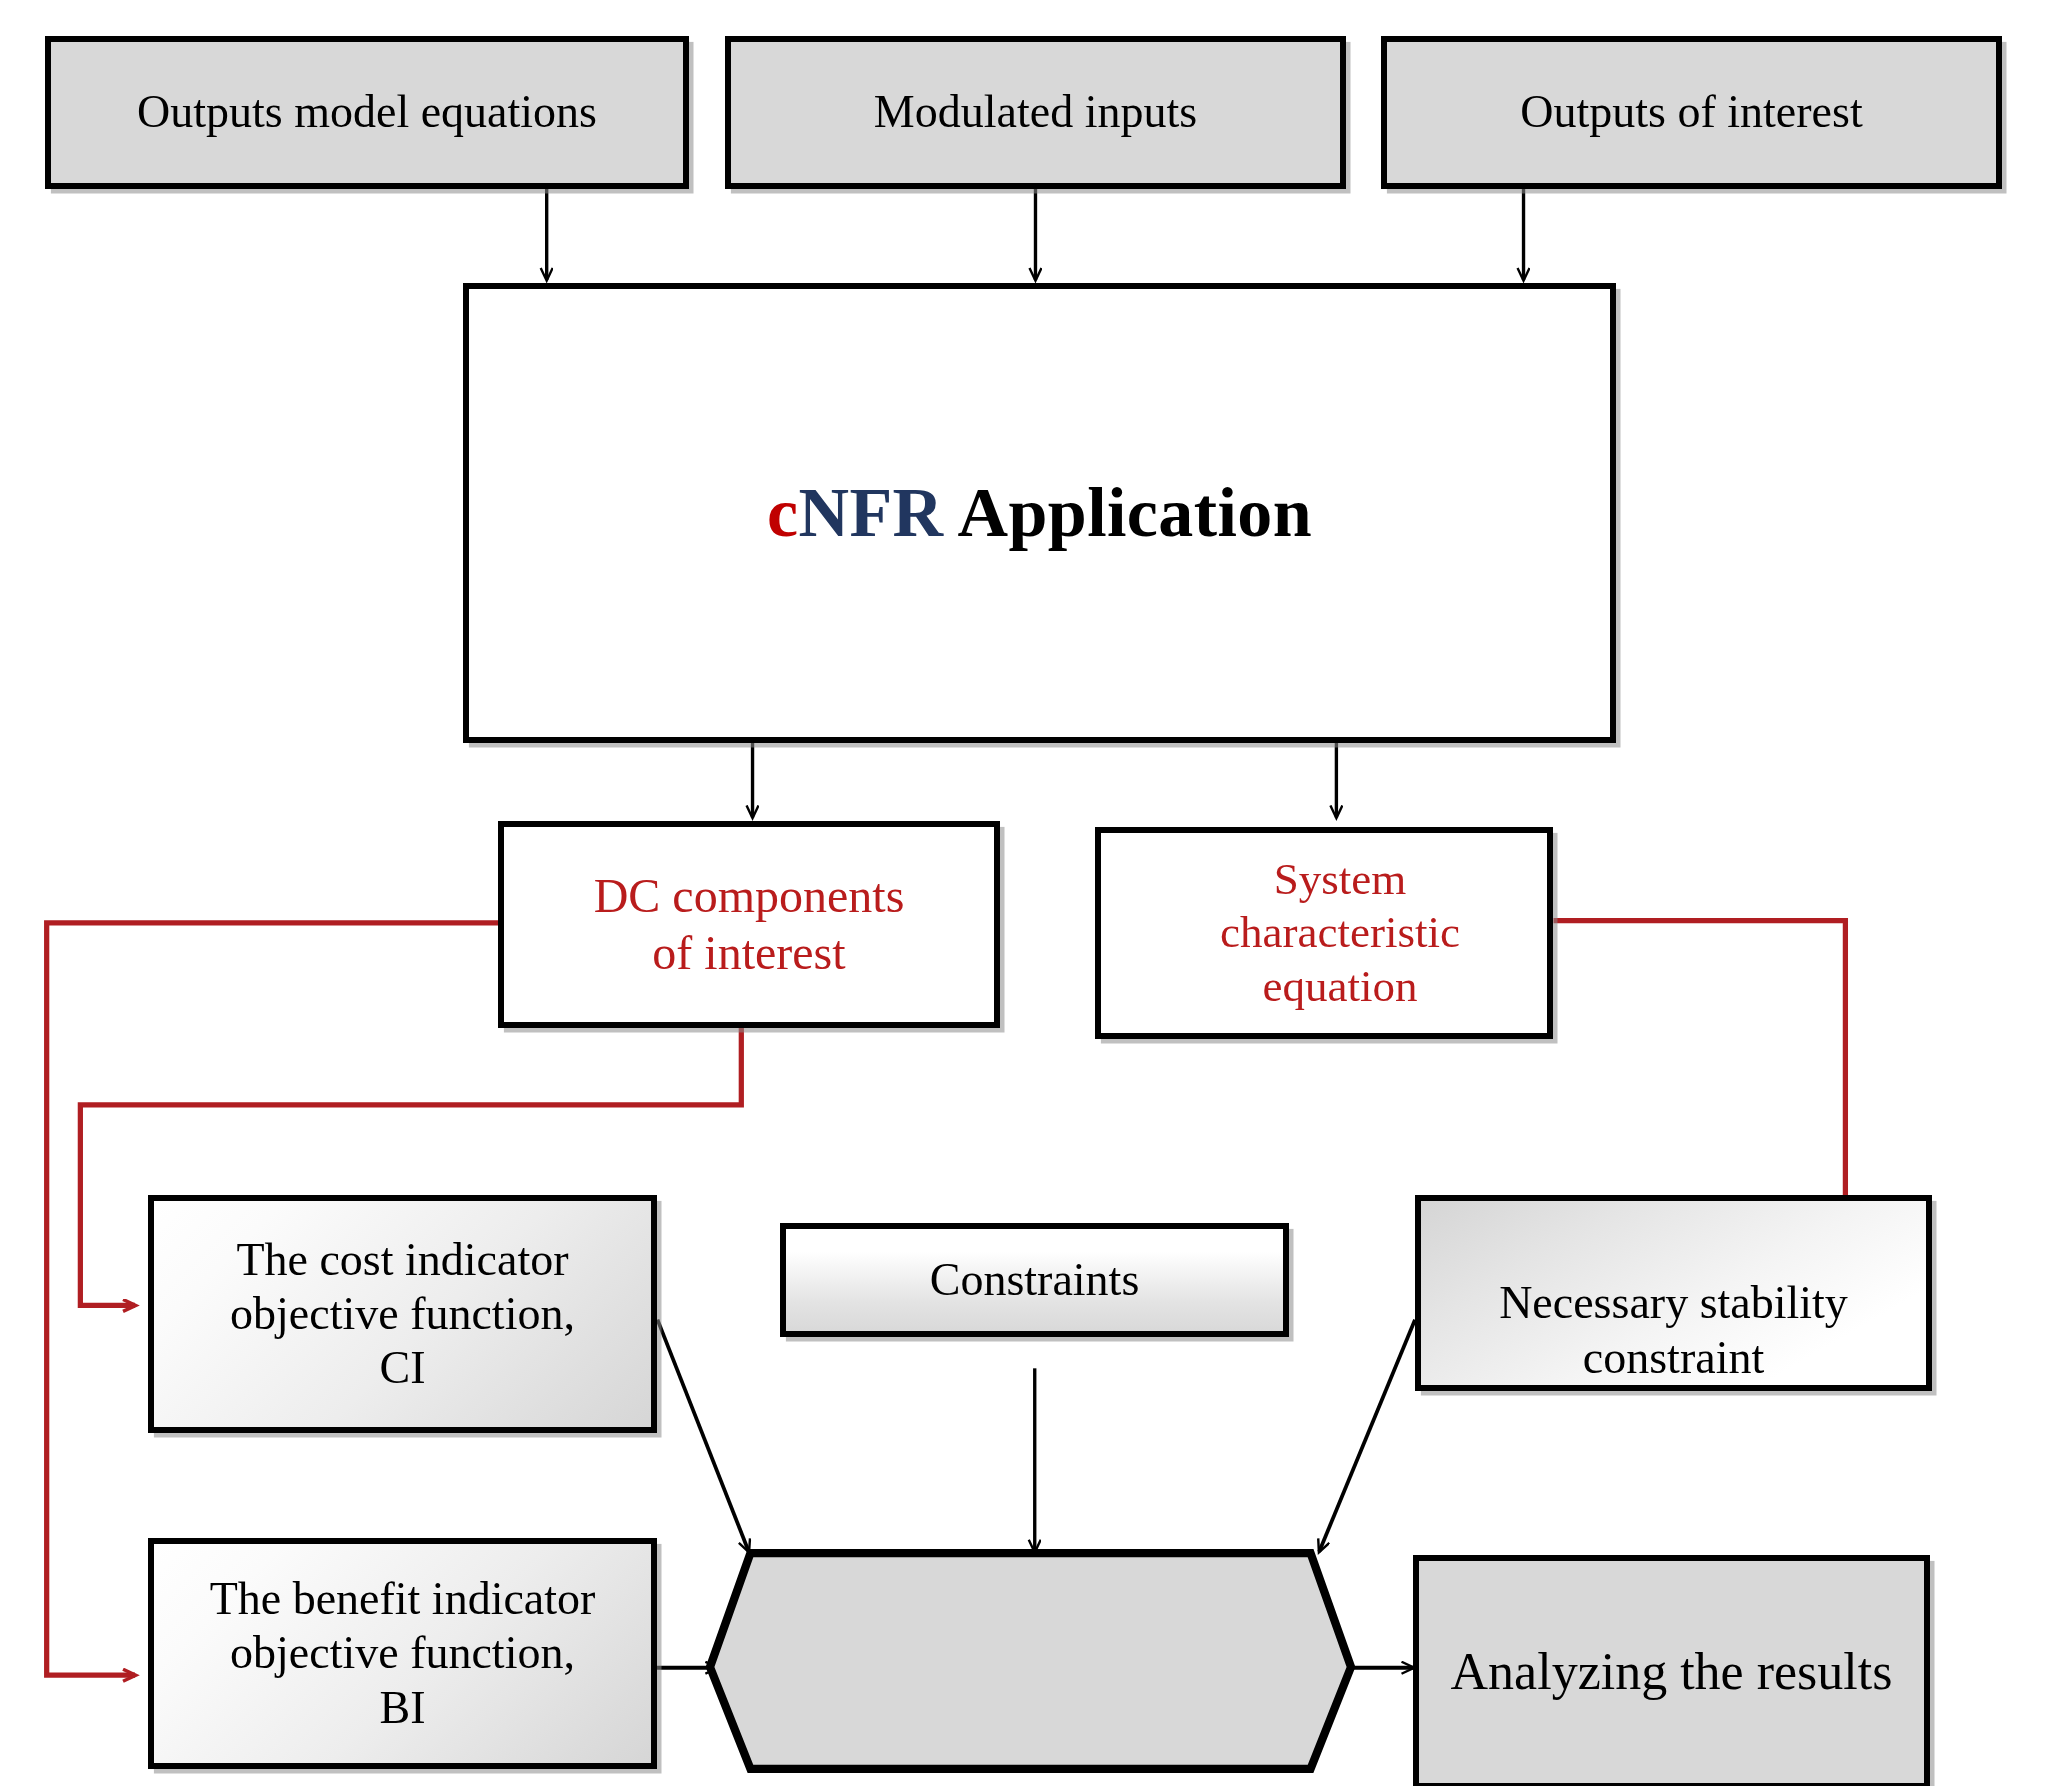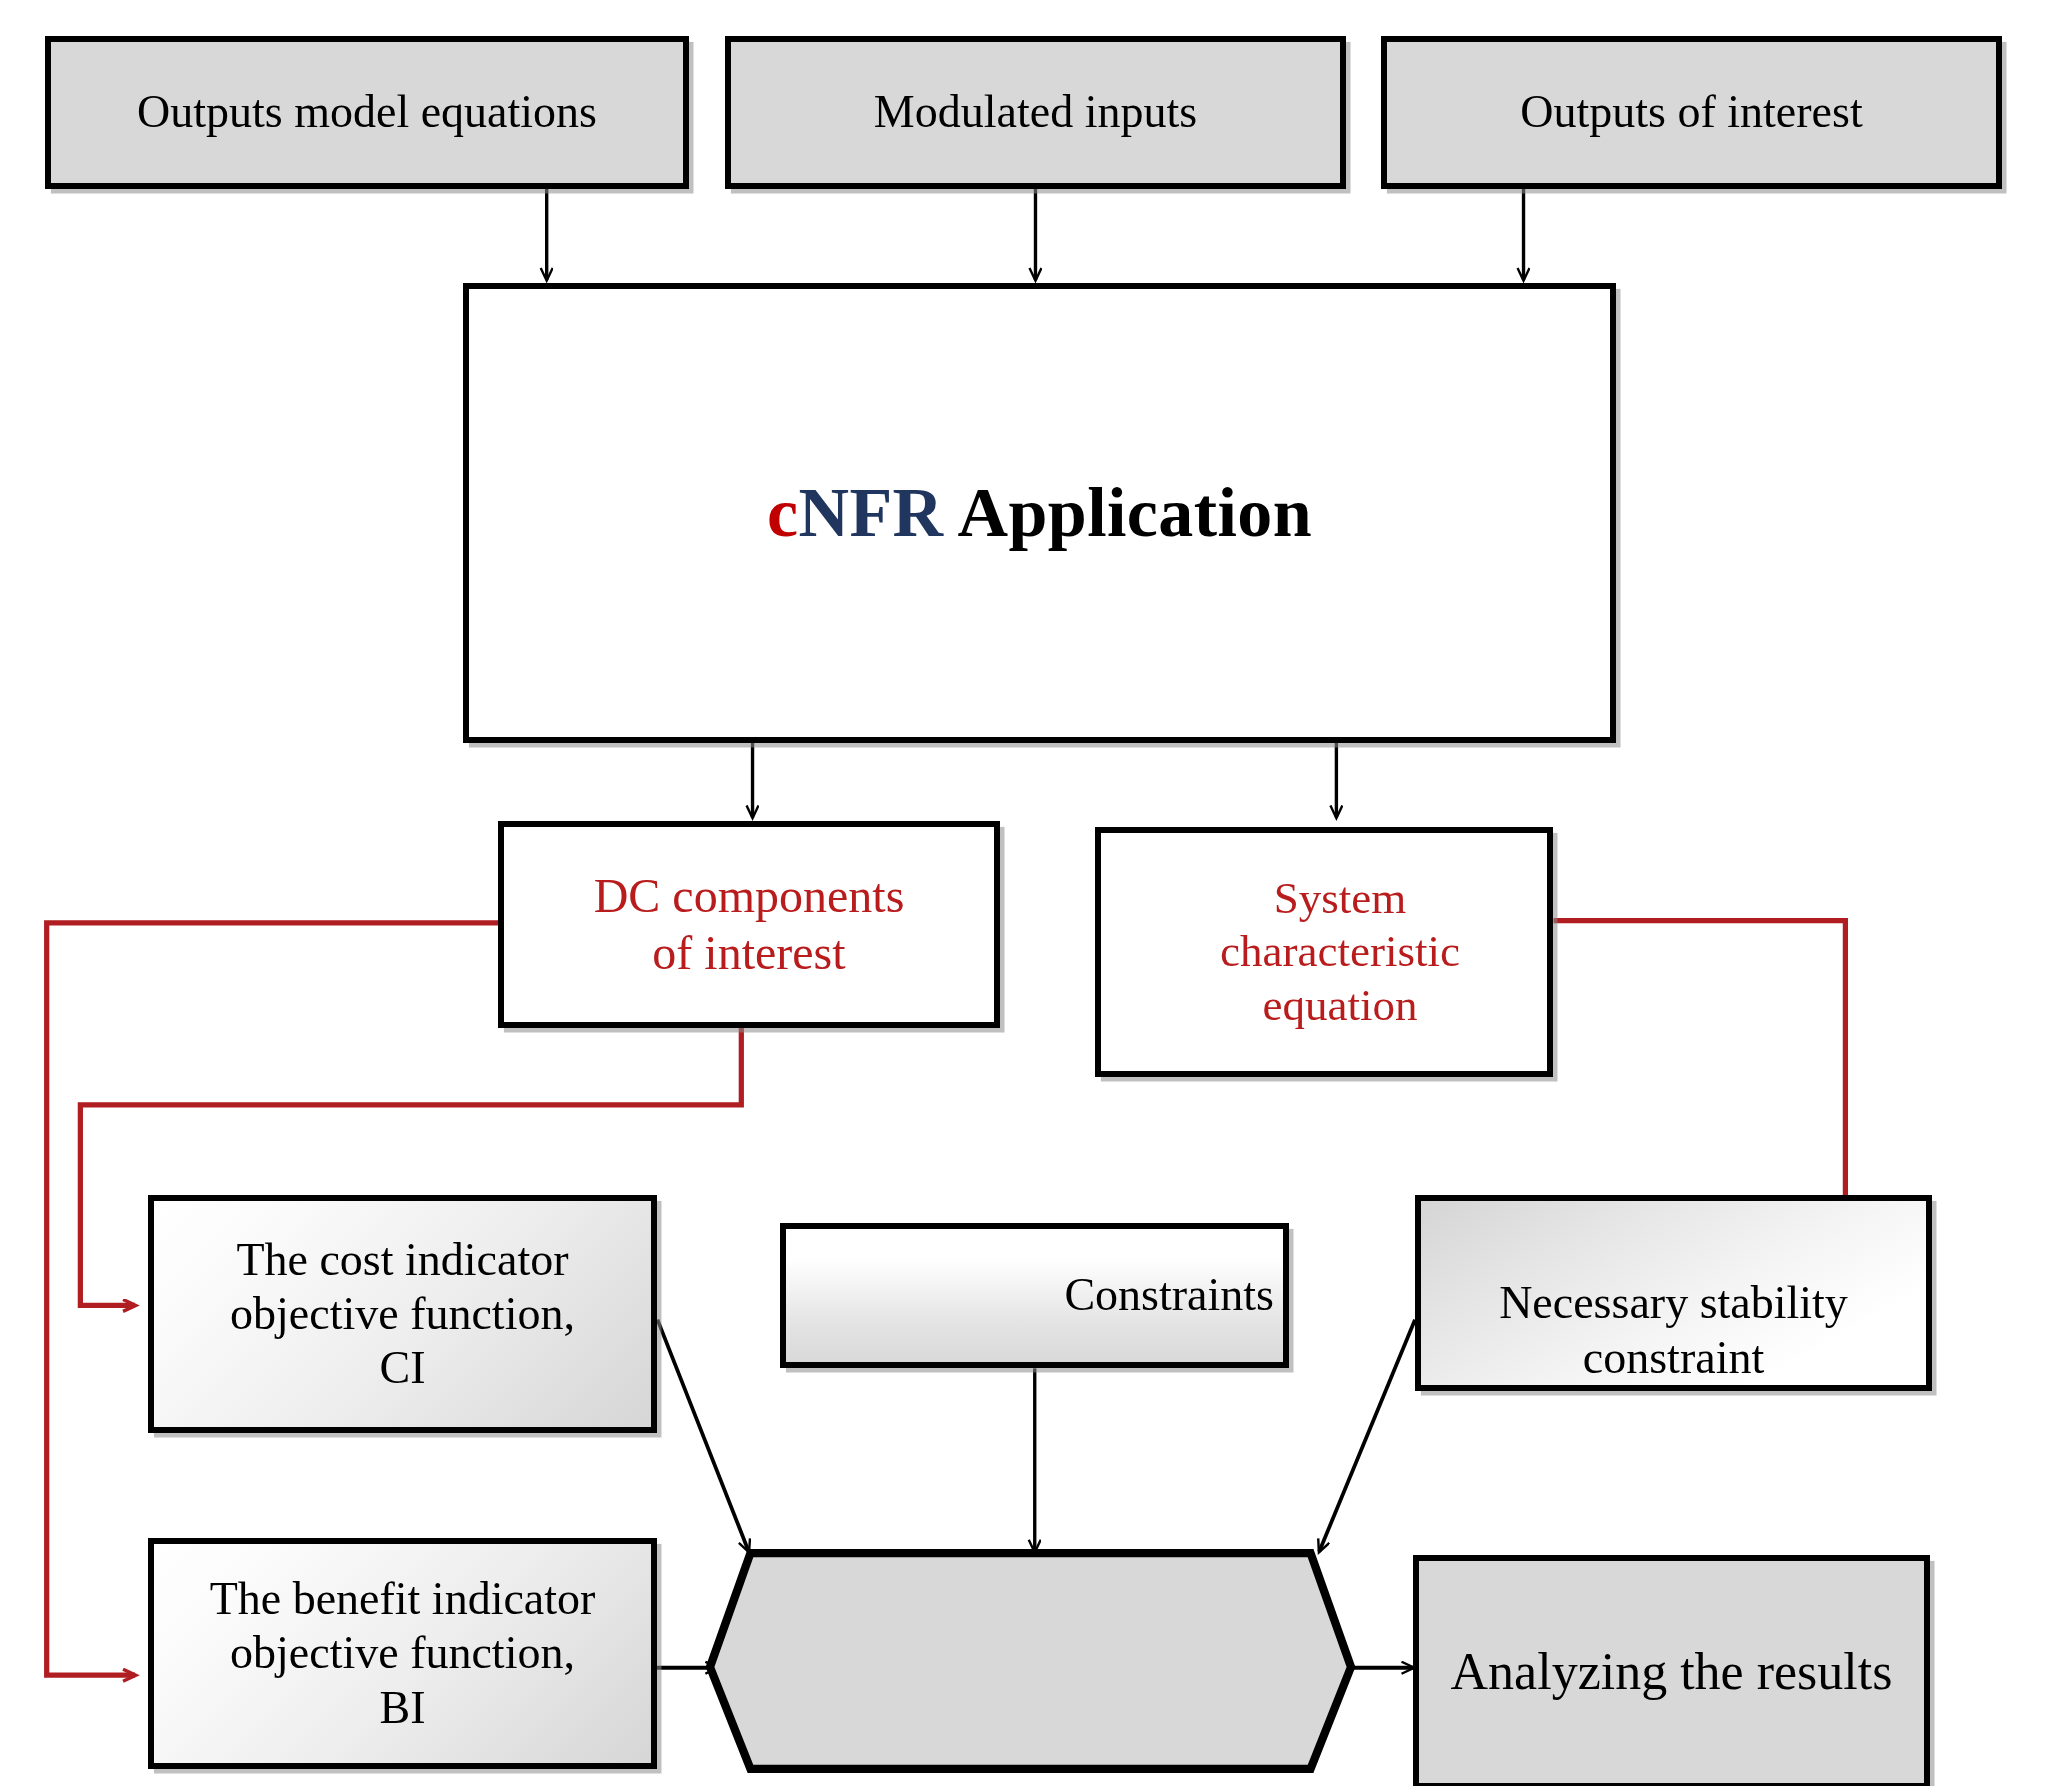--- a/index.html
+++ b/index.html
@@ -147,37 +147,37 @@
     </span>
   </div>
 
   <div class="node box fill-white t-64" style="left:498px; top:821px; width:502px; height:207px;">
     <span class="label red-text">
       <span>DC components</span><br>
       <span>of interest</span>
     </span>
   </div>
 
-  <div class="node box fill-white t-60" style="left:1095px; top:827px; width:458px; height:250px;padding-left:32px;">
+  <div class="node box fill-white t-60" style="left:1095px; top:827px; width:458px; height:212px;padding-left:32px;">
     <span class="label red-text">
       <span>System</span><br>
       <span>characteristic</span><br>
       <span>equation</span>
     </span>
   </div>
 
   <div class="node box fill-grad-d t-62" style="left:148px; top:1195px; width:509px; height:238px;">
     <span class="label">
       <span>The cost indicator</span><br>
       <span>objective function,</span><br>
       <span>CI</span>
     </span>
   </div>
 
-  <div class="node box fill-grad-v t-62" style="left:780px; top:1223px; width:509px; height:145px;text-align:right;">
+  <div class="node box fill-grad-v t-62" style="left:780px; top:1223px; width:509px; height:114px;">
     <span class="label">Constraints</span>
   </div>
 
   <div class="node box fill-grad-dr t-62" style="left:1415px; top:1195px; width:517px; height:196px;align-items:flex-end;">
     <span class="label">
       <span>Necessary stability</span><br>
       <span>constraint</span>
     </span>
   </div>
 

